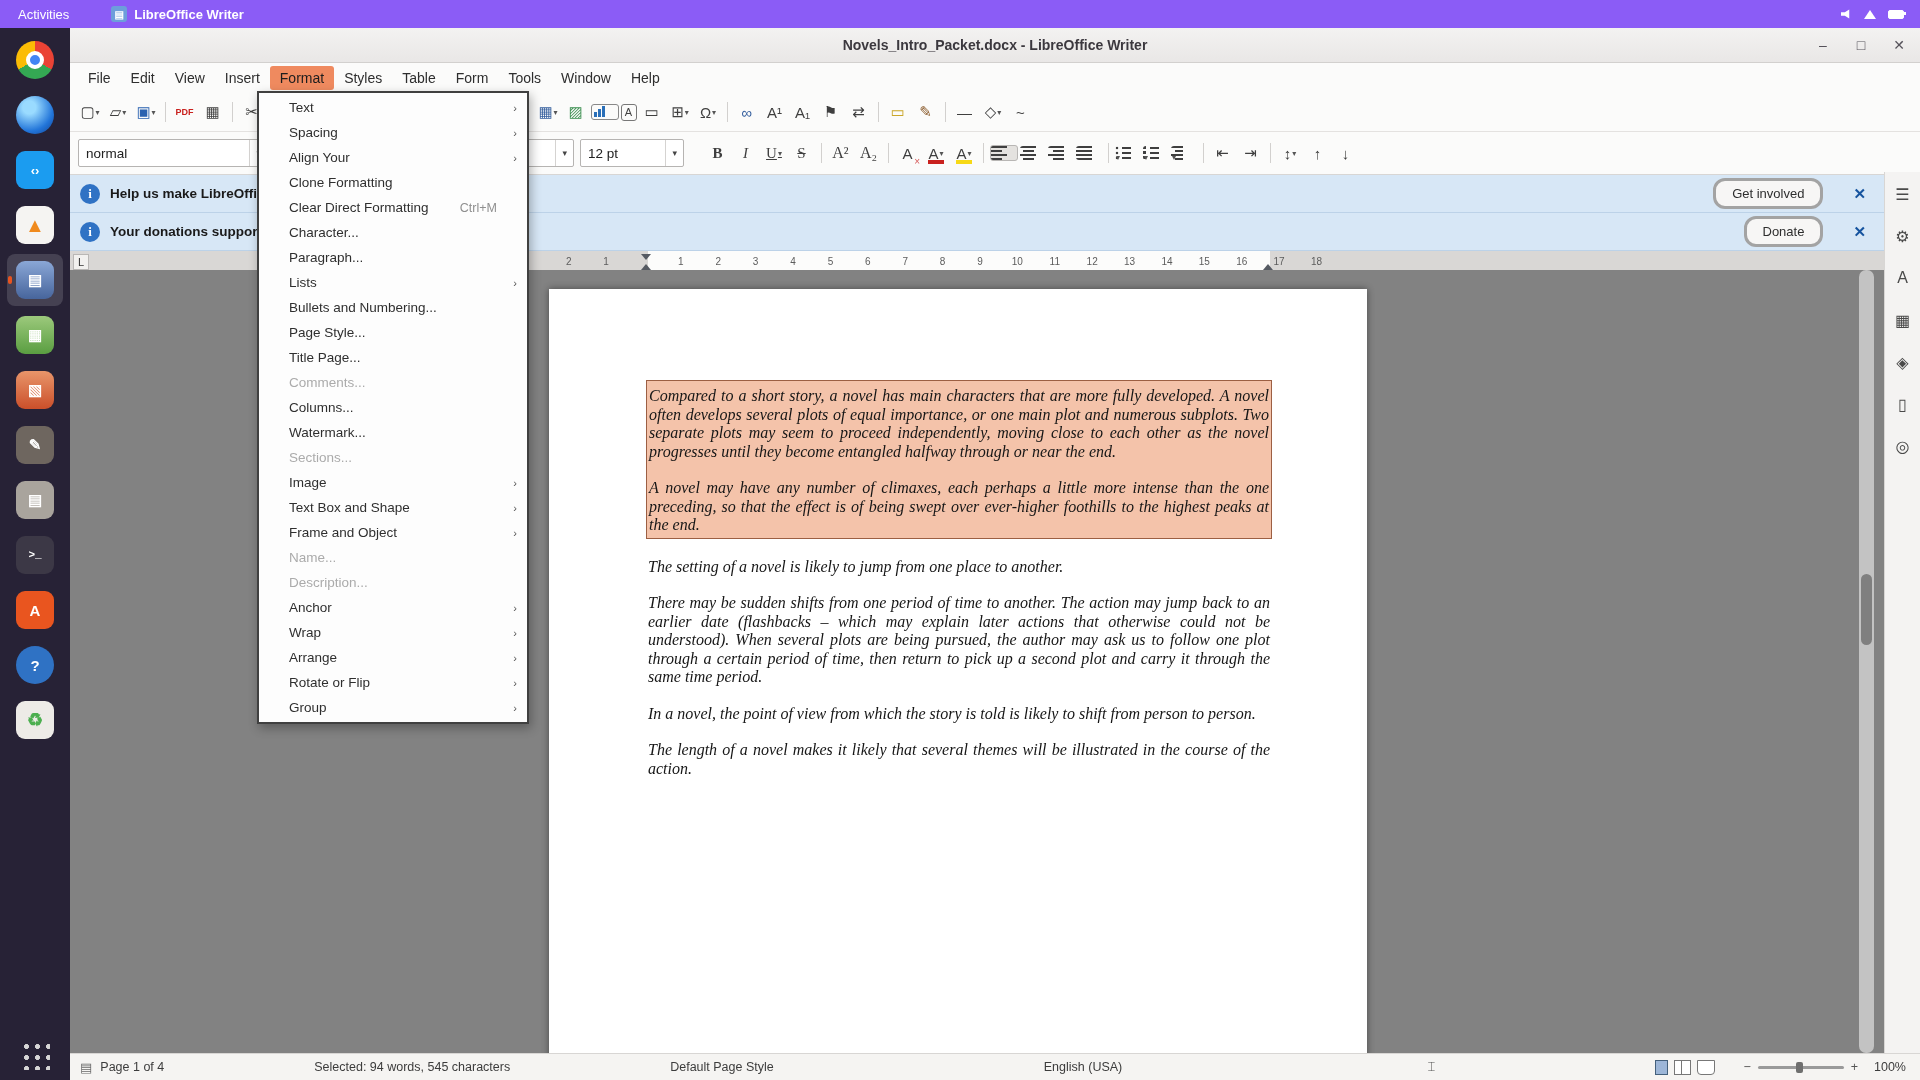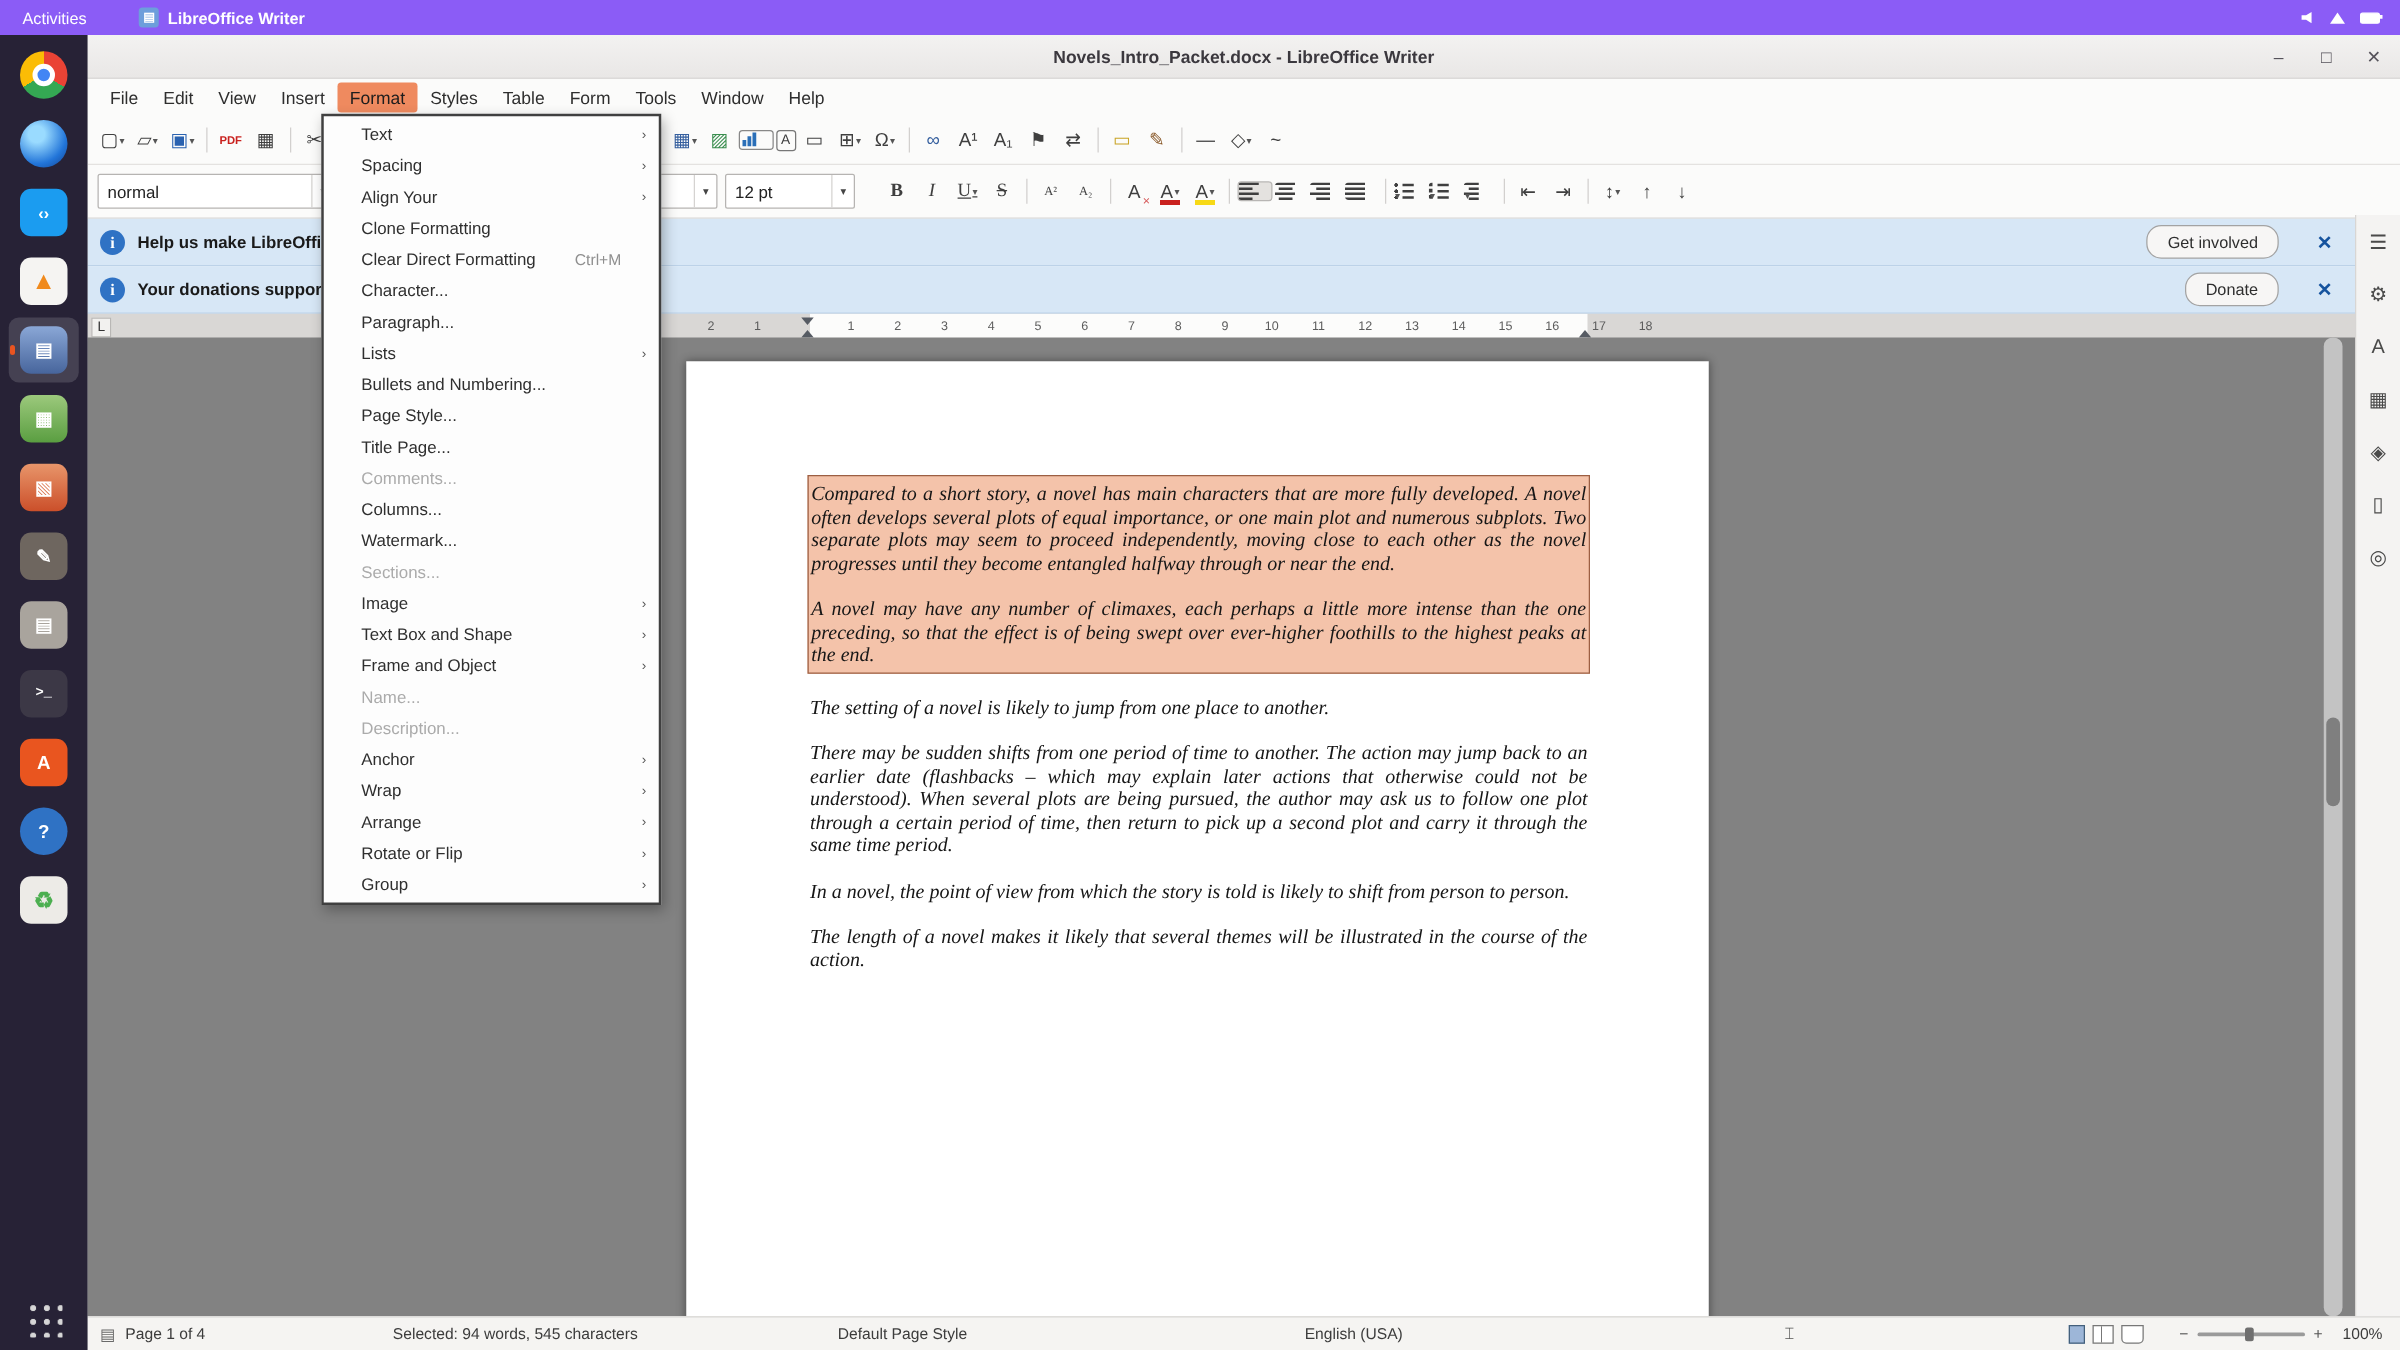--- a/index.html
+++ b/index.html
@@ -79,21 +79,21 @@
   .ic-mag::after{content:"";position:absolute;left:11px;top:11px;width:6px;height:2.5px;background:#44607c;transform:rotate(45deg);transform-origin:0 0;}
   .g-spell::after{content:"✓";color:#2e9e3e;font-size:10px;position:absolute;right:0px;bottom:-1px;}
   .ic-chart{width:16px;height:14px;border:1px solid #888;display:inline-block;background-repeat:no-repeat;
      background-image:linear-gradient(#2a6fb8,#2a6fb8),linear-gradient(#2a6fb8,#2a6fb8),linear-gradient(#2a6fb8,#2a6fb8);
      background-size:3px 5px,3px 8px,3px 11px;background-position:2px 7px,6px 4px,10px 1px;}
   
   .g-b{font-weight:bold;font-family:"Liberation Serif",serif;}
   .g-i{font-style:italic;font-family:"Liberation Serif",serif;}
   .g-u{text-decoration:underline;font-family:"Liberation Serif",serif;}
   .g-s{text-decoration:line-through;font-family:"Liberation Serif",serif;}
-  .g-sup,.g-sub{font-family:"Liberation Serif",serif;font-size:10px;}
+  .g-sup,.g-sub{font-family:"Liberation Serif",serif;font-size:16px;}
   .g-cf::after{content:"×";color:#d65a5a;font-size:10px;position:absolute;right:1px;bottom:-1px;}
   .g-fc::after{content:"";position:absolute;left:5px;right:5px;bottom:2px;height:4px;background:#c9211e;}
   .g-hl::after{content:"";position:absolute;left:5px;right:5px;bottom:2px;height:4px;background:#f7d916;}
   .pressed{background:#e4e2df;border:1px solid #b8b6b4;}
   .ic-al,.ic-ac,.ic-ar,.ic-aj,.ic-ul,.ic-ol,.ic-outl{width:16px;height:14px;display:inline-block;background-repeat:no-repeat;}
   .ic-al{background-image:linear-gradient(#3f3f3f,#3f3f3f),linear-gradient(#3f3f3f,#3f3f3f),linear-gradient(#3f3f3f,#3f3f3f),linear-gradient(#3f3f3f,#3f3f3f);
          background-size:16px 2px,11px 2px,16px 2px,11px 2px;background-position:0 0,0 4px,0 8px,0 12px;}
   .ic-ac{background-image:linear-gradient(#3f3f3f,#3f3f3f),linear-gradient(#3f3f3f,#3f3f3f),linear-gradient(#3f3f3f,#3f3f3f),linear-gradient(#3f3f3f,#3f3f3f);
          background-size:16px 2px,11px 2px,16px 2px,11px 2px;background-position:0 0,2.5px 4px,0 8px,2.5px 12px;}
   .ic-ar{background-image:linear-gradient(#3f3f3f,#3f3f3f),linear-gradient(#3f3f3f,#3f3f3f),linear-gradient(#3f3f3f,#3f3f3f),linear-gradient(#3f3f3f,#3f3f3f);
@@ -112,21 +112,21 @@
          background-size:12px 2px,8px 2px,12px 2px,8px 2px;background-position:0 0,4px 4px,0 8px,4px 12px;}
   .combo{display:flex;align-items:center;height:28px;background:#fff;border:1px solid #b6b4b2;border-radius:2px;
          font-size:13.5px;color:#222;padding:0 0 0 7px;box-sizing:border-box;margin-right:6px;}
   .combo .arr{margin-left:auto;color:#444;font-size:9px;border-left:1px solid #d5d3d1;padding:0 6px;height:100%;display:flex;align-items:center;}
   
   .infobar{height:38px;background:#d7e7f6;border-bottom:1px solid #bcd2e8;display:flex;align-items:center;
            padding:0 10px;margin-right:36px;box-sizing:border-box;}
   .info-icon{width:20px;height:20px;border-radius:50%;background:#2f72c4;color:#fff;font-weight:bold;font-size:13px;
              display:flex;align-items:center;justify-content:center;font-family:"Liberation Serif",serif;margin-right:10px;flex:none;}
   .info-text{font-weight:bold;font-size:13.5px;color:#1a1a1a;flex:1;}
-  .info-btn{background:#f7f6f5;border:1px solid #a3a3a3;border-radius:12px;padding:5px 16px;font-size:13px;color:#2e2e2e;margin-right:22px;font-family:inherit;}
+  .info-btn{background:#f7f6f5;border:3px solid #a3a3a3;border-radius:12px;padding:5px 16px;font-size:13px;color:#2e2e2e;margin-right:22px;font-family:inherit;}
   .info-close{color:#15539e;font-size:15px;font-weight:bold;padding:0 8px;}
   
   .ruler{height:22px;background:#d9d7d5;margin-right:36px;position:relative;overflow:hidden;}
   .ruler-white{position:absolute;left:578px;width:622px;top:0;bottom:0;background:#fcfcfb;}
   .ruler-nums{position:absolute;left:480px;top:0;bottom:0;display:flex;}
   .rn{width:37.4px;text-align:center;font-size:10px;color:#5c5c5c;line-height:22px;flex:none;}
   .mk{position:absolute;width:0;height:0;border-left:5px solid transparent;border-right:5px solid transparent;}
   .mk-top{border-top:6px solid #565b63;left:571px;top:3px;}
   .mk-bot{border-bottom:6px solid #565b63;left:571px;bottom:3px;}
   .mk-right{border-bottom:6px solid #565b63;left:1193px;bottom:3px;}

